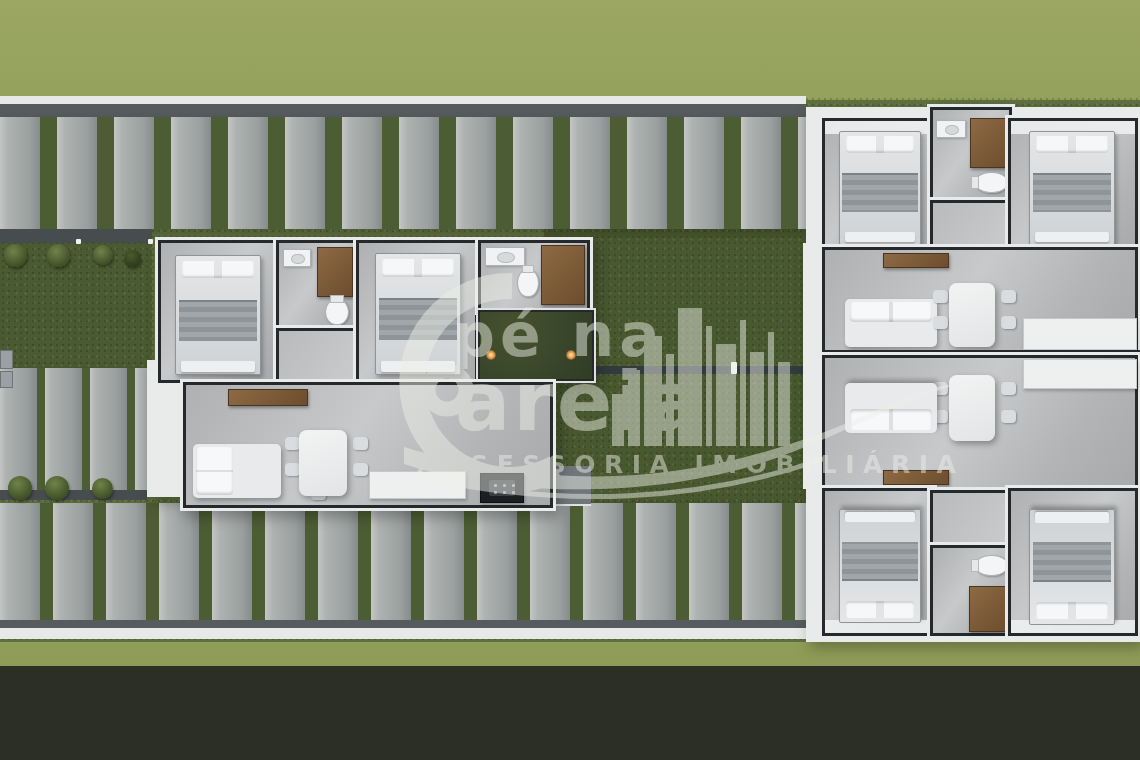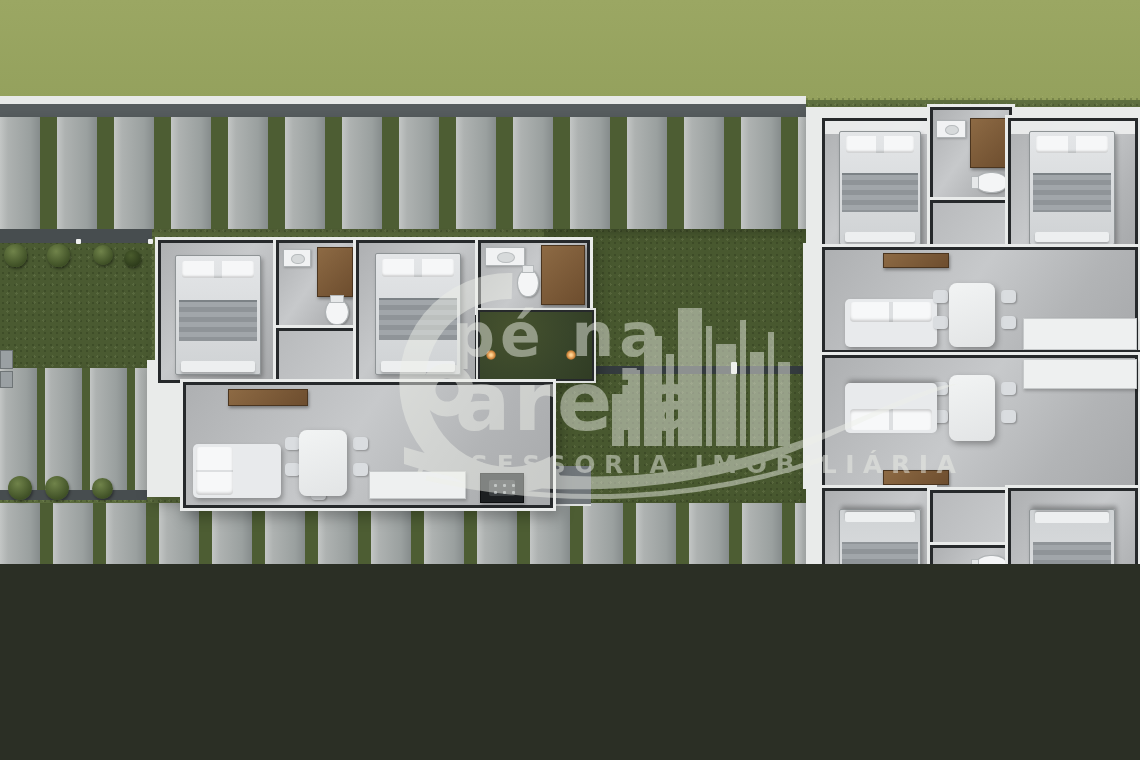--- a/index.html
+++ b/index.html
@@ -1,16 +1,16 @@
 <!DOCTYPE html>
 <html><head>
 <meta charset="utf-8">
 <style>
   html,body{margin:0;padding:0;background:#2b2f25;}
-  .scene{position:relative;width:1140px;height:564px;overflow:hidden;
+  .scene{position:relative;width:1140px;height:666px;overflow:hidden;
          font-family:"DejaVu Sans", sans-serif;background:#93a05c;}
   .abs{position:absolute;}
 
   
   .grass-top{background:linear-gradient(180deg,#9ba763,#94a15d);}
   .grass-mid{background:#5f7040;}
   .grass-bottom{background:linear-gradient(180deg,#909d58,#87944f);}
   .grass-dark{background:#4a5a31;}
   .grass-darker{background:#48582f;}
   .speckle{background-image:

